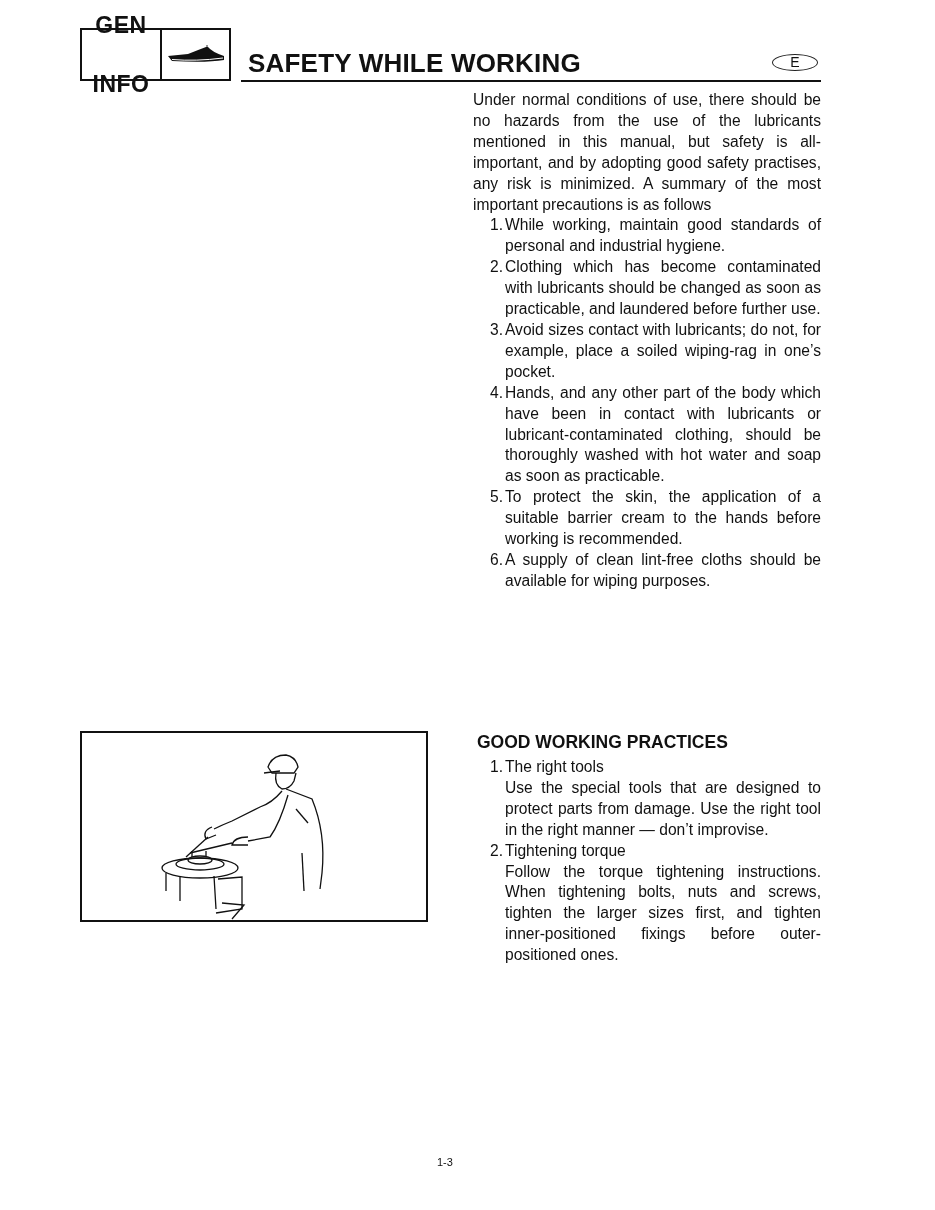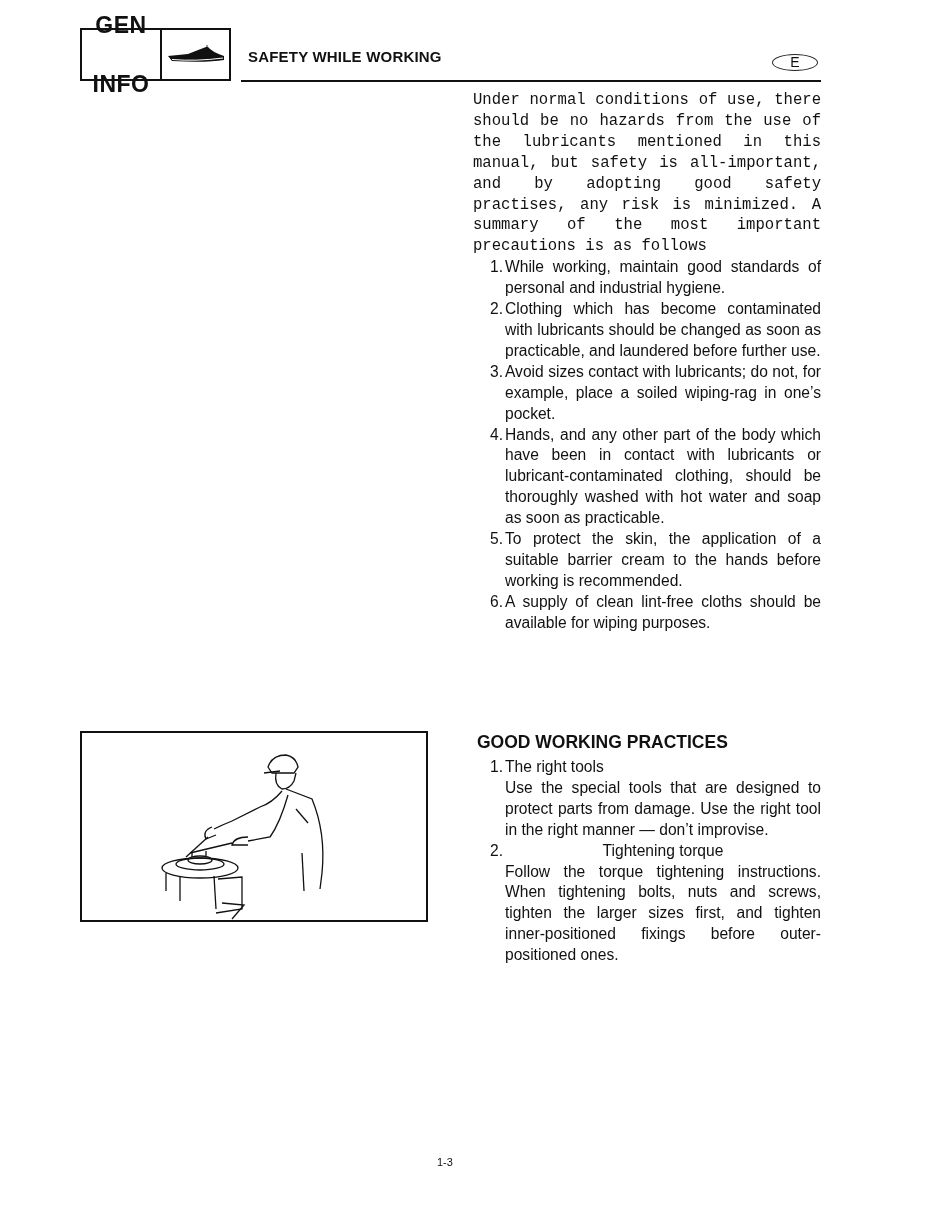--- a/index.html
+++ b/index.html
@@ -2,26 +2,26 @@
 <html><head>
 <meta charset="utf-8">
 <style>
   html, body { margin: 0; padding: 0; background: #ffffff; }
   body { width: 935px; height: 1210px; position: relative; overflow: hidden; color: #111; font-family: "Liberation Sans", sans-serif; }
 
   .logo-box { position: absolute; left: 80px; top: 28px; width: 151px; height: 53px; border: 2px solid #111; box-sizing: border-box; display: flex; }
   .logo-text { width: 78px; border-right: 2px solid #111; display: flex; flex-direction: column; justify-content: center; align-items: center; font-weight: bold; font-size: 23px; line-height: 23px; letter-spacing: 0.5px; gap: 36px; }
   .logo-icon { flex: 1; display: flex; align-items: center; justify-content: center; }
 
-  .header-title { position: absolute; left: 248px; top: 48px; font-weight: bold; font-size: 15px; letter-spacing: 0.2px; }
+  .header-title { position: absolute; left: 248px; top: 48px; font-weight: bold; font-size: 26px; letter-spacing: 0.2px; }
   .lang-badge { position: absolute; left: 772px; top: 54px; width: 46px; height: 17px; border: 1.5px solid #222; border-radius: 50%; box-sizing: border-box; font-size: 14px; line-height: 14px; text-align: center; }
   .header-rule { position: absolute; left: 241px; top: 80px; width: 580px; height: 2px; background: #111; }
 
   .col { position: absolute; left: 473px; width: 348px; font-size: 15.6px; line-height: 20.9px; }
-  .para { text-align: justify; text-align-last: left; margin: 0; font-family: Liberation Mono, monospace; }
+  .para { text-align: justify; text-align-last: left; margin: 0; }
   .list { margin: 0; padding: 0; list-style: none; }
   .list li { display: flex; text-align: justify; }
   .num { width: 30px; flex: none; text-align: right; padding-right: 0px; box-sizing: border-box; }
   .item-text { flex: 1; padding-left: 0px; }
   .item-text span { display: block; }
   .section-heading { font-weight: bold; font-size: 17.5px; margin: 4px; line-height: 22px; }
 
   .figure { position: absolute; left: 80px; top: 731px; width: 348px; height: 191px; border: 2px solid #111; box-sizing: border-box; }
   .page-num { position: absolute; left: 437px; top: 1156px; font-size: 11px; }
 </style>
@@ -82,21 +82,21 @@
     <li>
       <span class="num">1.</span>
       <span class="item-text" style="padding-left:2px">
         <span style="text-align:left">The right tools</span>
         <span>Use the special tools that are designed to protect parts from damage. Use the right tool in the right manner — don’t improvise.</span>
       </span>
     </li>
     <li>
       <span class="num">2.</span>
       <span class="item-text" style="padding-left:2px">
-        <span style="text-align:center">Tightening torque</span>
+        <span style="text-align:left">Tightening torque</span>
         <span>Follow the torque tightening instructions. When tightening bolts, nuts and screws, tighten the larger sizes first, and tighten inner-positioned fixings before outer-positioned ones.</span>
       </span>
     </li>
   </ul>
 </div>
 
 <div class="figure">
   <svg width="344" height="187" viewBox="0 0 344 187" fill="none" stroke="#111" stroke-width="1.3">
 
     <path d="M186 34 Q190 22 204 22 Q214 24 216 34 L212 40 L190 40 Z"></path>

